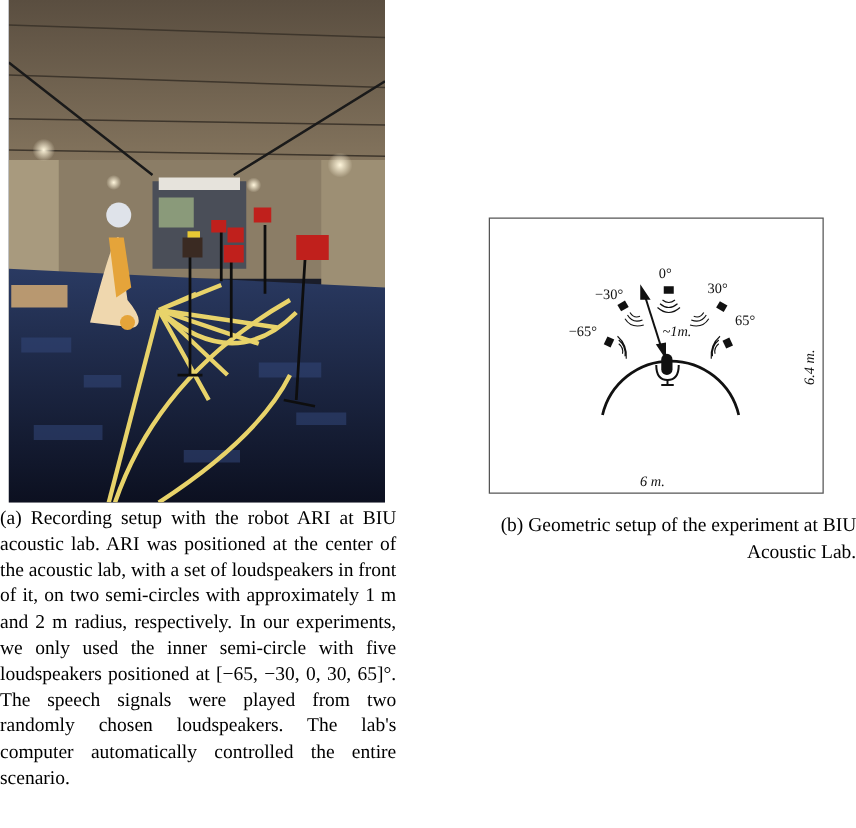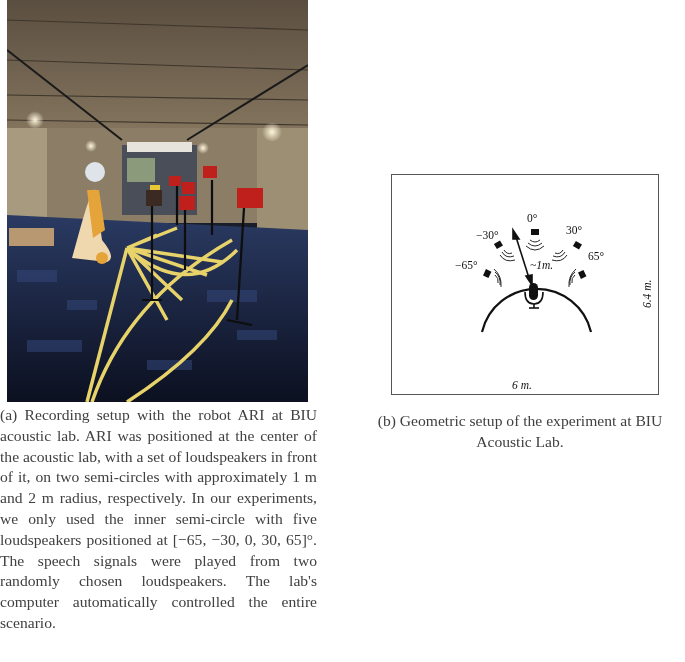--- a/index.html
+++ b/index.html
@@ -1,22 +1,22 @@
 <!DOCTYPE html>
 <html><head>
 <meta charset="utf-8">
 <style>
   html, body { margin:0; padding:0; background:#ffffff; }
   body { width:685px; height:662px; position:relative; overflow:hidden;
          font-family:"DejaVu Serif", "Liberation Serif", serif; color:#1a1a1a; }
   .photo { position:absolute; left:7px; top:0; width:301px; height:402px; overflow:hidden; background:#1a1d2a; }
   .photo svg { display:block; }
-  .caption { position:absolute; font-family:"Liberation Serif","DejaVu Serif",serif; font-size:15.6px; line-height:20.8px; text-align:justify; color:#404040; }
+  .caption { position:absolute; font-family:"Liberation Serif","DejaVu Serif",serif; font-size:15.6px; line-height:20.8px; text-align:justify; color:#000000; }
   .cap-a { left:0px; top:405px; width:317px; }
-  .cap-b { left:355px; top:411px; width:330px; text-align:center; }
+  .cap-b { left:355px; top:411px; width:330px; text-align:right; }
   .diagram { position:absolute; left:391px; top:174px; width:268px; height:221px; border:1.5px solid #555; box-sizing:border-box; background:#fff; }
   .diagram svg { position:absolute; left:0; top:0; }
   .lbl { font-family:"Liberation Serif","DejaVu Serif",serif; font-size:11.5px; fill:#111; }
   .lbl-it { font-style:italic; }
 </style>
 </head>
 <body>
 
 <div class="photo">
   <svg width="301" height="402" viewBox="0 0 301 402">

